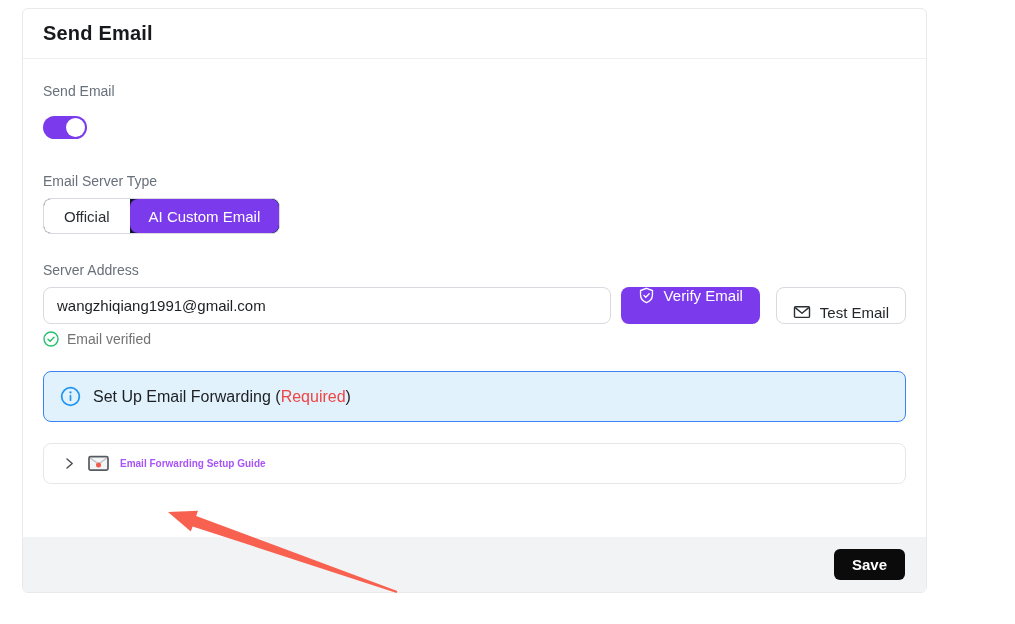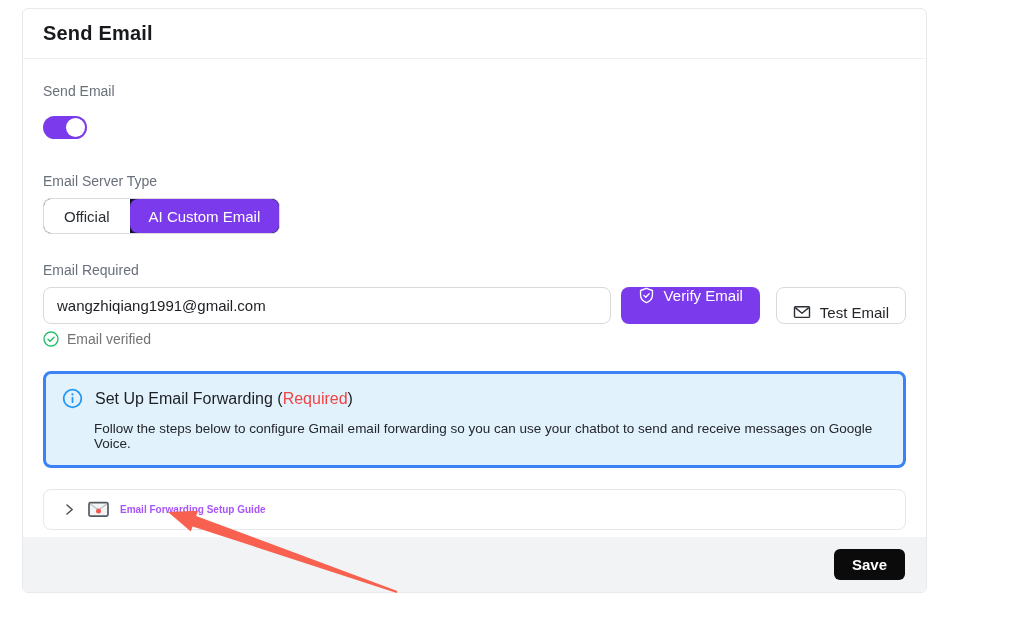--- a/index.html
+++ b/index.html
@@ -42,21 +42,21 @@
   .btn { display:inline-flex; align-items:flex-start; gap:9px; height:37px;
     border-radius:8px; font-size:15px; cursor:pointer; border:none; }
   .btn-verify { margin-left:10px; background:#7c3aed; color:#fff; padding:0 17px; }
   .btn-test { margin-left:16px; background:#fff; color:#23262a;
     border:1px solid #d9dadf; padding:16px 16px; }
 
   .verified-row { margin-top:7px; display:flex; align-items:flex-end; gap:8px;
     font-size:14px; color:#737373; }
 
   
-  .info-box { margin-top:24px; background:#e1f2fc; border:3px solid #3b82f6;
+  .info-box { margin-top:24px; background:#e1f2fc; border:1px solid #3b82f6;
     border-radius:8px; padding:14px 16px; }
   .info-head { display:flex; align-items:center; gap:12px; }
   .info-title { font-size:16px; color:#1c1f23; }
   .info-required { color:#ef4444; }
   .info-desc { margin-top:12px; margin-left:32px; font-size:13.5px; color:#23262a; }
 
   
   .guide-box { margin-top:21px; background:#fff; border:1px solid #e7e7ea;
     border-radius:8px; padding:11px 18px; display:flex; align-items:center; gap:11px;
     cursor:pointer; }
@@ -88,21 +88,21 @@
       <div class="toggle">
         <div class="toggle-knob"></div>
       </div>
 
       <div class="field-label label-row-2">Email Server Type</div>
       <div class="seg-group">
         <div class="seg-option">Official</div>
         <div class="seg-option selected">AI Custom Email</div>
       </div>
 
-      <div class="field-label label-row-3">Email Required</div>
+      <div class="field-label label-row-3">Server Address</div>
       <div class="email-row">
         <input class="email-input" type="text" value="wangzhiqiang1991@gmail.com" style="">
         <button class="btn btn-verify">
           <span class="icon">
             <svg width="17" height="17" viewBox="0 0 16 16">
               <path d="M8 1.2 L13.6 3.3 V7.4 C13.6 11.1 11.3 13.6 8 14.8 C4.7 13.6 2.4 11.1 2.4 7.4 V3.3 Z" fill="none" stroke="#fff" stroke-width="1.25"></path>
               <path d="M5.6 7.9 L7.3 9.6 L10.5 6.4" fill="none" stroke="#fff" stroke-width="1.25" stroke-linecap="round" stroke-linejoin="round"></path>
             </svg>
           </span>
           <span>Verify Email</span>
@@ -132,21 +132,20 @@
         <div class="info-head">
           <span class="icon">
             <svg width="21" height="21" viewBox="0 0 20 20">
               <circle cx="10" cy="10" r="8.4" fill="none" stroke="#2196f3" stroke-width="1.7"></circle>
               <circle cx="10" cy="6.1" r="1.05" fill="#2196f3"></circle>
               <rect x="9.2" y="8.4" width="1.6" height="6" rx="0.8" fill="#2196f3"></rect>
             </svg>
           </span>
           <span class="info-title"><span>Set Up Email Forwarding (</span><span class="info-required">Required</span><span>)</span></span>
         </div>
-        <div class="info-desc">Follow the steps below to configure Gmail email forwarding so you can use your chatbot to send and receive messages on Google Voice.</div>
       </div>
 
       <div class="guide-box">
         <span class="icon">
           <svg width="15" height="15" viewBox="0 0 15 15">
             <path d="M5 3 L10.2 7.5 L5 12" fill="none" stroke="#4b4f55" stroke-width="1.5" stroke-linecap="round" stroke-linejoin="round"></path>
           </svg>
         </span>
         <span class="icon">
           <svg width="21" height="17" viewBox="0 0 21 17">

